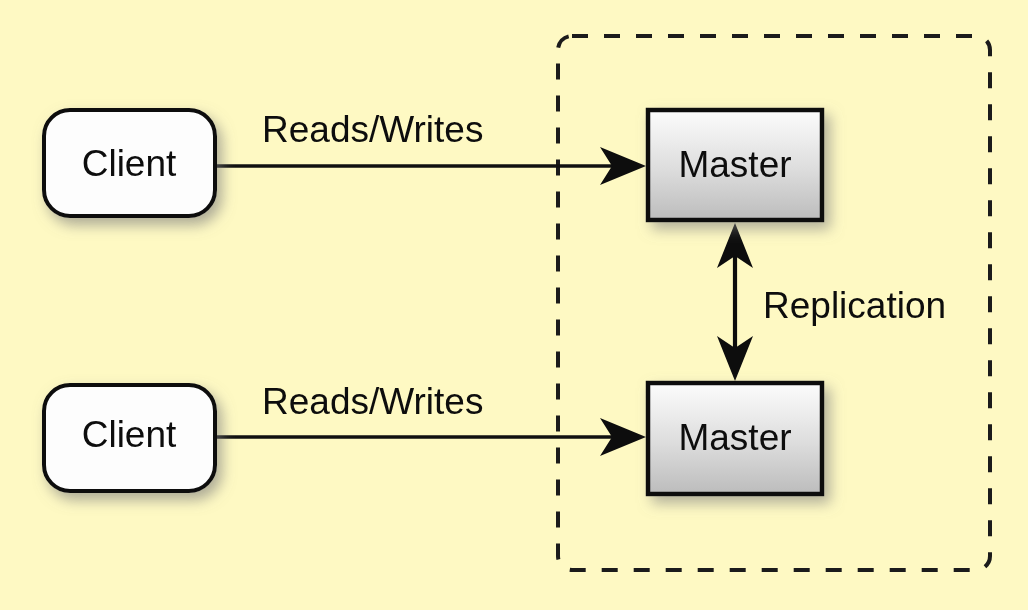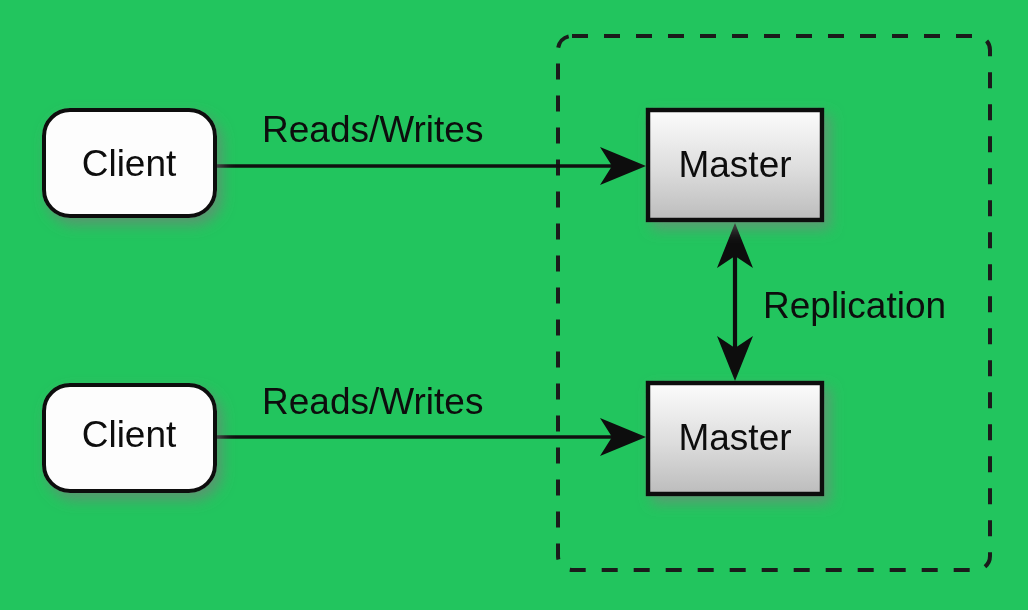--- a/index.html
+++ b/index.html
@@ -8,21 +8,21 @@
     padding: 0;
     background: #ffffff;
   }
   body {
     font-family: "Liberation Sans", sans-serif;
   }
   #canvas {
     position: relative;
     width: 1028px;
     height: 610px;
-    background: #22c55e;
+    background: #fef9c3;
     overflow: hidden;
   }
   #diagram-svg {
     position: absolute;
     left: 0;
     top: 0;
     width: 1028px;
     height: 610px;
     display: block;
   }

